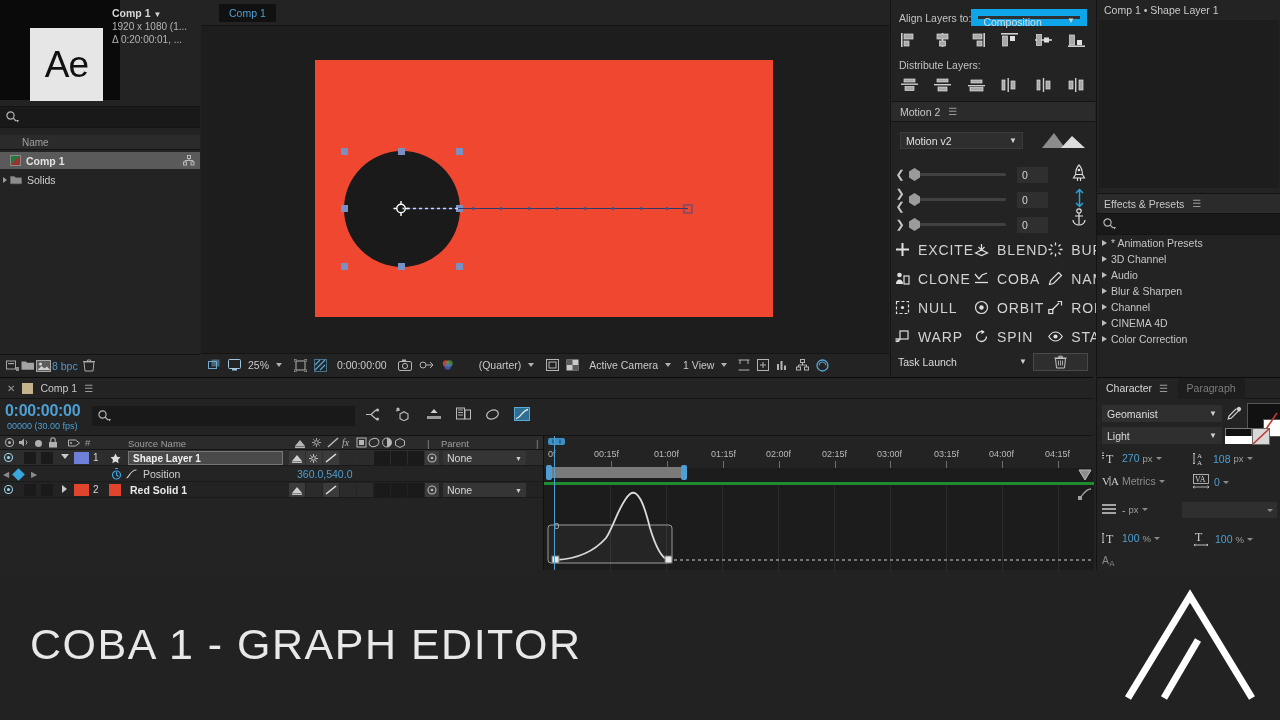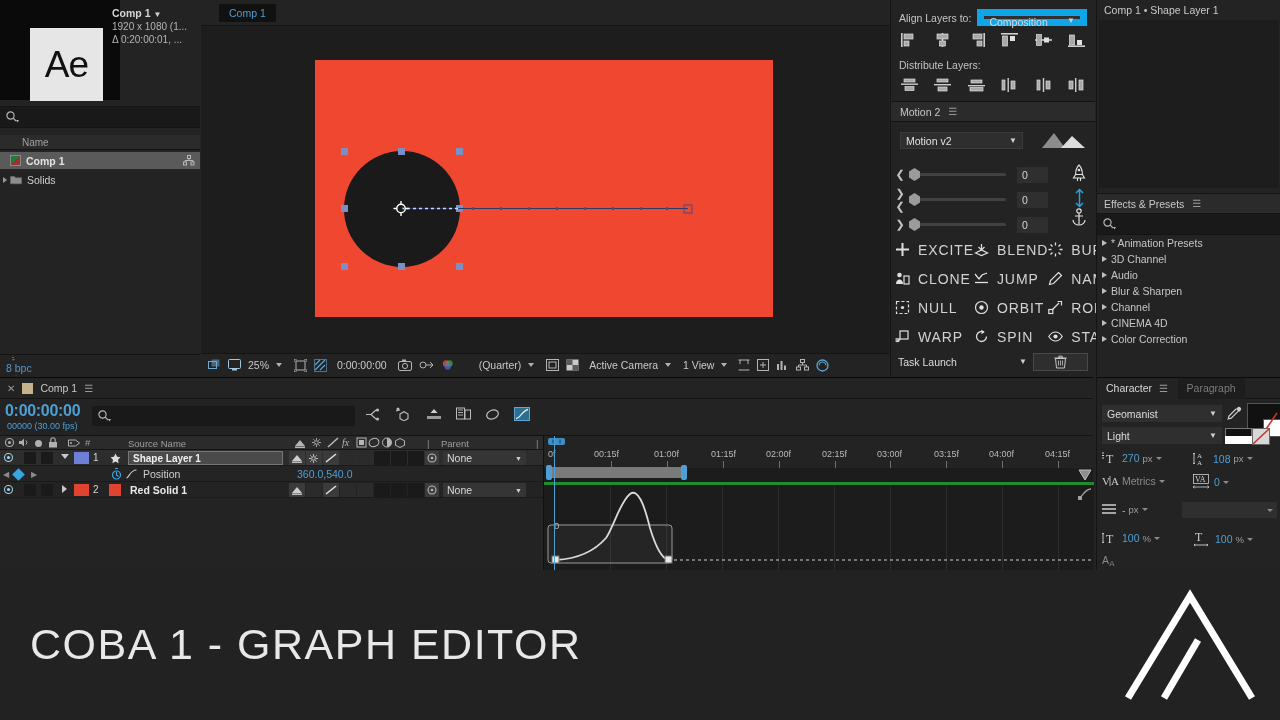--- a/index.html
+++ b/index.html
@@ -42,21 +42,21 @@
   #projHdr .c { font-size: 10px; color: #a0a0a0; padding-left: 22px; }
   .projRow { position: absolute; left: 0; width: 200px; height: 17px; display: flex; align-items: center; }
   .projRow.sel { background: #5a5a5a; }
   .projRow .swatch { width: 11px; height: 11px; margin-left: 10px; }
   .projRow .nm { font-size: 10.5px; color: #e2e2e2; margin-left: 5px; font-weight: bold; }
   .projRow .nm.reg { font-weight: normal; color: #cfcfcf; }
   .tri { width: 0; height: 0; border-left: 4px solid #9a9a9a; border-top: 3px solid transparent; border-bottom: 3px solid transparent; margin-left: 4px; }
   #projFoot {
     position: absolute; left: 0; bottom: 0; width: 200px; height: 22px;
     background: #232323; border-top: 1px solid #141414;
-    display: flex; align-items: flex-start; gap: 1px; padding-left: 6px; flex-direction: column;
+    display: flex; align-items: center; gap: 1px; padding-left: 6px;
   }
   #projFoot .bpc { font-size: 10.5px; color: #5596c8; }
 
   
   #compPanel { left: 201px; top: 0; width: 688px; height: 376px; background: #1d1d1d; }
   #compTabBar { position: absolute; left: 0; top: 0; width: 100%; height: 26px; background: #232323; border-bottom: 1px solid #141414; }
   #compTab {
     position: absolute; left: 18px; top: 4px; height: 18px; padding: 0 10px;
     background: #111; display: flex; align-items: center;
     font-size: 10.5px; color: #4d9fd4;
@@ -354,21 +354,21 @@
         <path d="M6.5 3.5v2.5M2.5 8V6h8v2" fill="none" stroke="#b4b4b4"></path>
       </svg>
       <svg width="13" height="13" viewBox="0 0 13 13">
         <circle cx="6.5" cy="6.5" r="5.5" fill="none" stroke="#5ba8d8" stroke-width="1.3"></circle>
         <path d="M3 6.5a3.5 3.5 0 0 1 7 0" fill="none" stroke="#5ba8d8"></path>
       </svg>
     </div>
   </div>
 
   <div class="panel" id="alignPanel">
-    <div style="display:flex;align-items:center;gap:6px;padding:9px 8px 0 8px;">
+    <div style="display:flex;align-items:center;padding:9px 8px 0 8px;">
       <span class="lbl">Align Layers to:</span>
       <div id="alignSel">
         <span>Composition</span>
         <span style="font-size:8px;color:#cfcfcf;">▼</span>
       </div>
     </div>
 
     <div class="iconrow" style="margin-top:7px;">
       <svg width="17" height="14" viewBox="0 0 17 14">
         <rect x="0" y="0" width="1.6" height="14" fill="#cfcfcf"></rect>
@@ -520,21 +520,21 @@
             <path d="M1 13c0-2.8 1.6-4.5 3.5-4.5S8 10.2 8 13z" fill="#e0e0e0"></path>
             <rect x="9" y="5" width="5" height="8" fill="none" stroke="#e0e0e0" stroke-width="1.2"></rect>
           </svg>
         <span>CLONE</span>
       </div>
       <div class="mBtn">
         <svg width="15" height="15" viewBox="0 0 15 15">
             <path d="M1 3l4 5 3-4 5-2" fill="none" stroke="#e0e0e0" stroke-width="1.3"></path>
             <path d="M1 11.5h13" stroke="#e0e0e0" stroke-width="1.3"></path>
           </svg>
-        <span>JUMP</span>
+        <span>COBA</span>
       </div>
       <div class="mBtn">
         <svg width="15" height="15" viewBox="0 0 15 15">
             <path d="M10.5 1.5l3 3-8 8-4 1 1-4z" fill="none" stroke="#e0e0e0" stroke-width="1.2"></path>
           </svg>
         <span>NAME</span>
       </div>
 
       <div class="mBtn">
         <svg width="15" height="15" viewBox="0 0 15 15">

